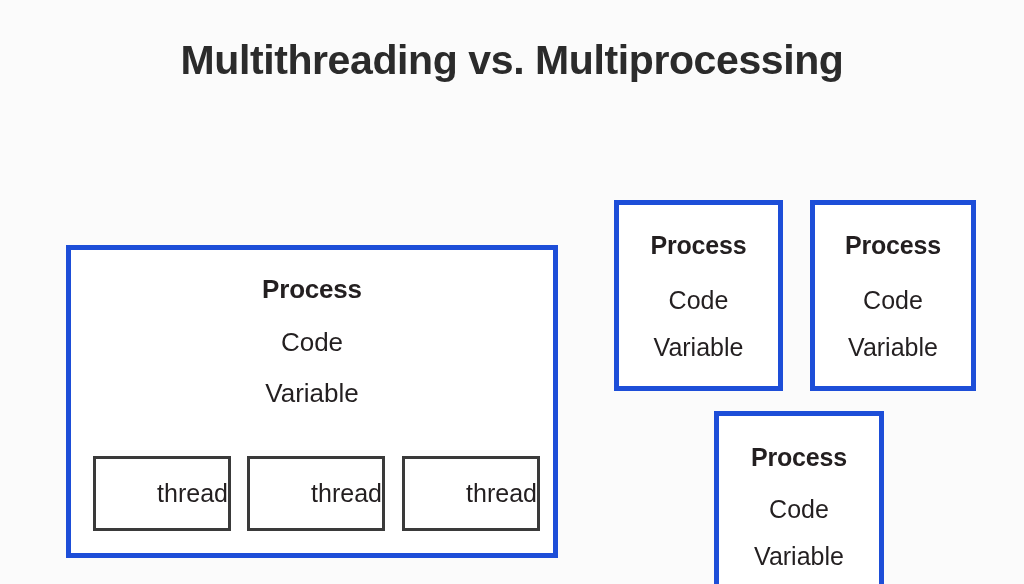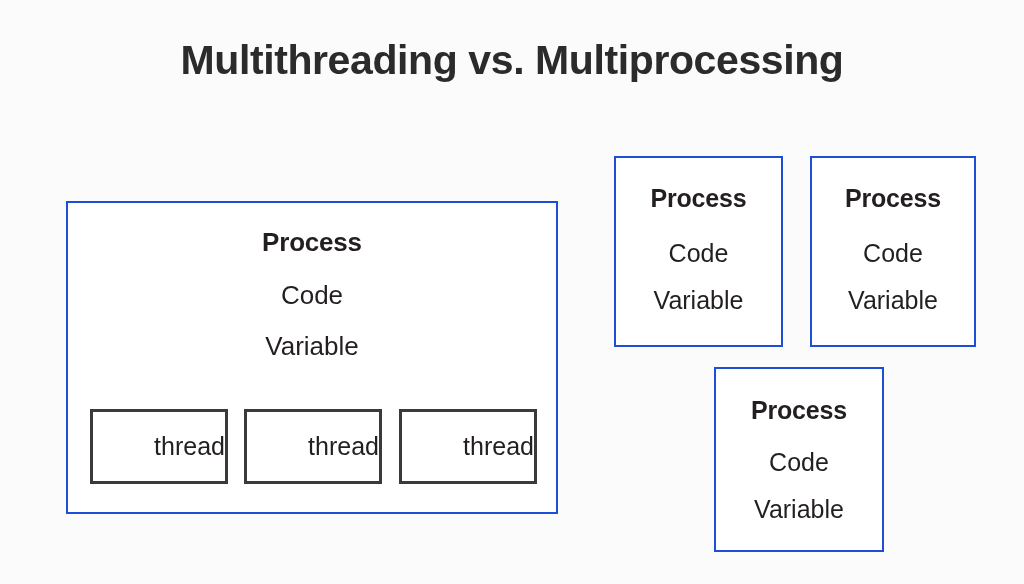--- a/index.html
+++ b/index.html
@@ -34,22 +34,23 @@
     letter-spacing: -0.4px;
     color: #2b2b2b;
     line-height: 1.1;
     white-space: nowrap;
   }
 
   
   .proc-box {
     position: absolute;
     background: #ffffff;
-    border: 2px solid #1d4ed8;
+    border: 5px solid #1d4ed8;
     box-sizing: border-box;
+    margin-top: 44px;
   }
 
   
   #left-process-box {
     left: 66px;
     top: 201px;
     width: 492px;
     height: 313px;
   }
   #left-process-box .box-heading {

